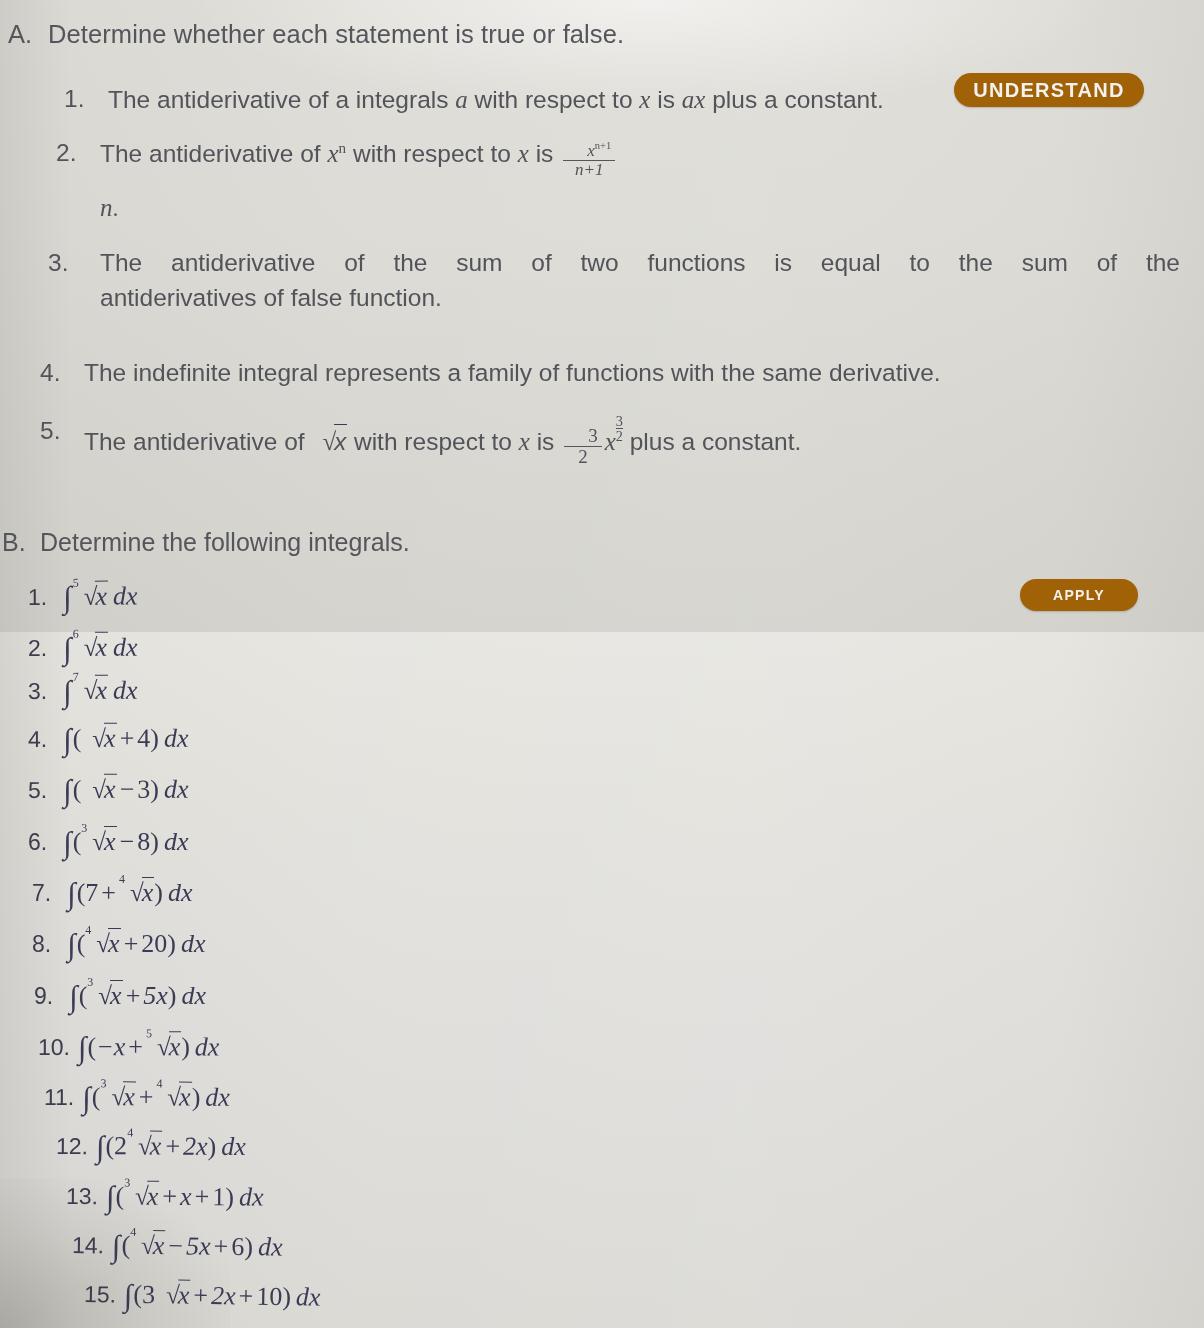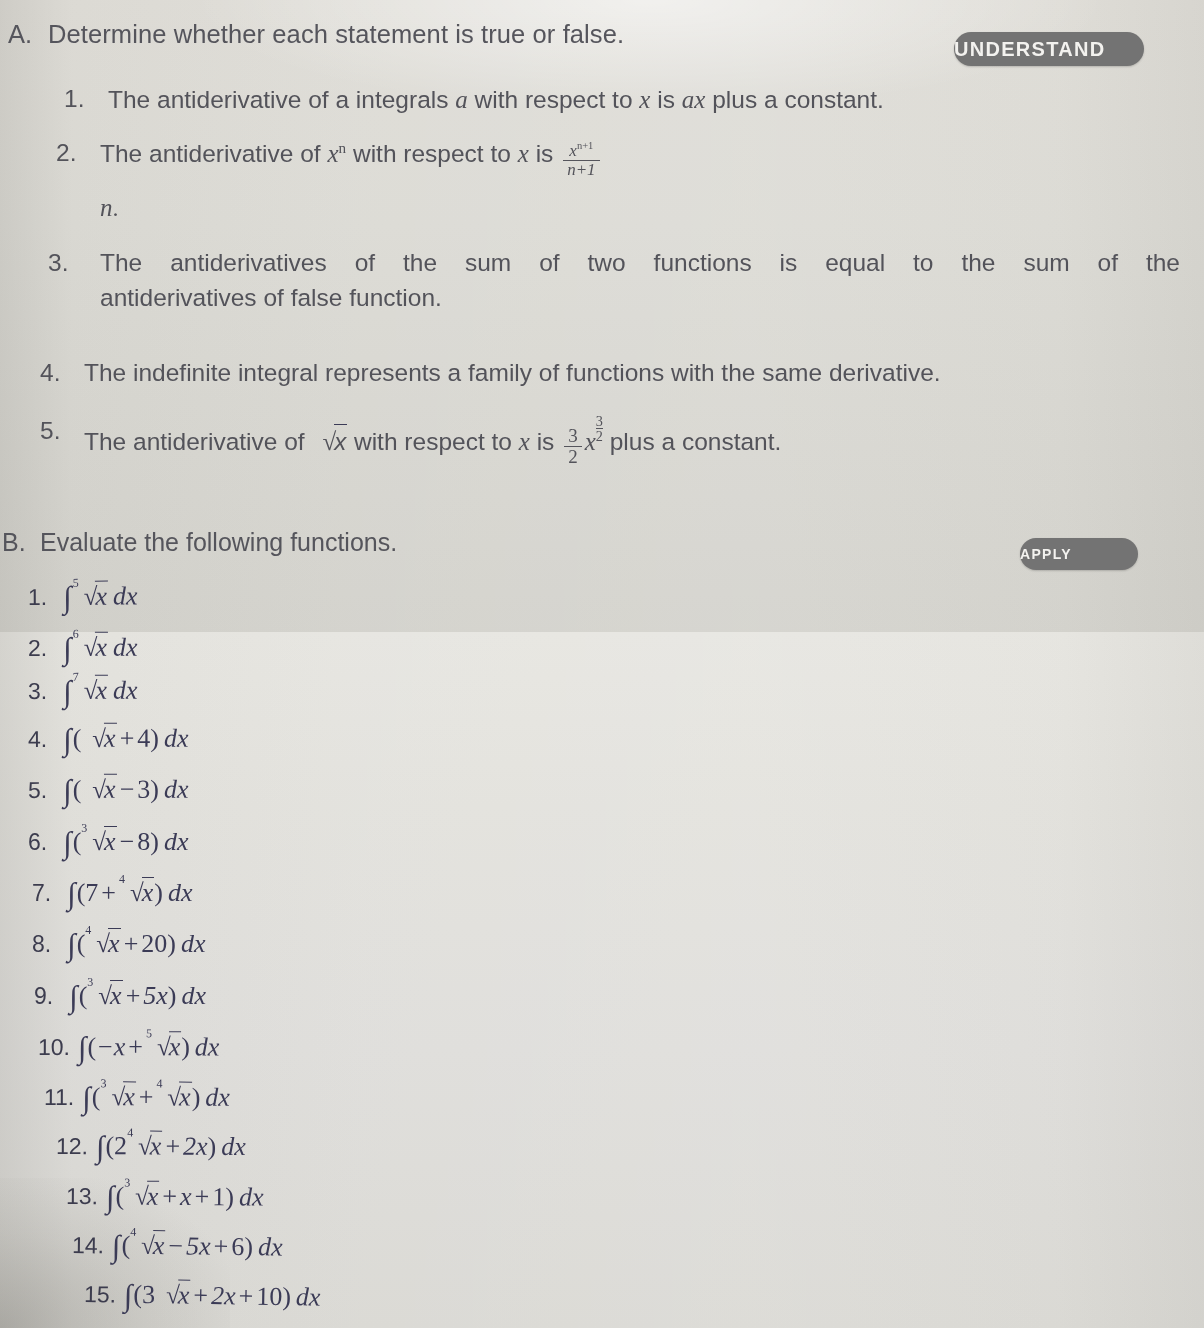--- a/index.html
+++ b/index.html
@@ -46,27 +46,29 @@
 
   
   .sec-a-head {
     position: absolute; left: 8px; top: 20px; width: 950px;
     font-size: 25.5px; letter-spacing: 0.1px; color: #55555c;
   }
   .sec-a-head .lbl { display: inline-block; width: 40px; }
 
   .badge {
     position: absolute;
-    background: #737373;
+    background: #a16207;
     color: #f3f2ef;
     border-radius: 22px;
     font-weight: bold;
     letter-spacing: 1.3px;
+    text-align: center;
     font-size: 20px;
     box-shadow: 0 1px 2px rgba(0,0,0,0.18);
+    margin-top: 41px;
   }
   #badge-understand { left: 954px; top: 32px; width: 190px; height: 34px; line-height: 34px; }
   #badge-apply { left: 1020px; top: 538px; width: 118px; height: 32px; line-height: 32px; font-size: 14px; }
 
   .a-item {
     position: absolute;
     font-size: 24.5px;
     color: #53535a;
     line-height: 1.42;
   }
@@ -78,21 +80,21 @@
 
   
   .frac {
     display: inline-block;
     vertical-align: -0.52em;
     text-align: center;
     font-family: "Liberation Serif", serif;
     line-height: 1.05;
     margin: 0 3px;
   }
-  .frac .num { display: block; font-size: 17px; padding: 0 4px; }
+  .frac .num { display: block; font-size: 17px; padding: 0 4px; margin-left: 20px; }
   .frac .den { display: block; font-size: 17px; border-top: 1.6px solid #55555c; padding: 0 4px; }
   .frac.big .num, .frac.big .den { font-size: 19px; }
   sup.ex { font-size: 0.62em; vertical-align: super; }
 
   
   .minifrac {
     display: inline-block; vertical-align: super; font-size: 0.58em;
     text-align: center; line-height: 1.0; font-family: "Liberation Serif", serif;
   }
   .minifrac .n { display: block; }
@@ -172,37 +174,37 @@
       <span class="a-num">2.</span>
       <span class="a-body"><span>The antiderivative of </span><i class="m">x</i><sup class="ex rm">n</sup><span> with respect to </span><i class="m">x</i><span> is </span><span class="frac"><span class="num"><i>x</i><sup class="ex">n+1</sup></span><span class="den"><i>n+1</i></span></span></span>
     </div>
     <div class="a-item" style="left:100px; top:190px;">
       <i class="m">n</i><span class="rm" style="font-size:24px;">.</span>
     </div>
 
     <div class="a-item just" style="left:48px; top:246px; width:1132px;">
       <span class="a-num">3.</span>
       <span class="a-body" style="margin-left:52px; text-align:justify;">
-          <span style="display:block; text-align:justify; text-align-last:justify;">The antiderivatives of the sum of two functions is equal to the sum of the</span>
+          <span style="display:block; text-align:justify; text-align-last:justify;">The antiderivative of the sum of two functions is equal to the sum of the</span>
           <span style="display:block;">antiderivatives of false function.</span>
         </span>
     </div>
 
     <div class="a-item" style="left:40px; top:356px; width:1100px;">
       <span class="a-num">4.</span>
       <span class="a-body">The indefinite integral represents a family of functions with the same derivative.</span>
     </div>
 
     <div class="a-item" style="left:40px; top:414px; width:1100px;">
       <span class="a-num">5.</span>
       <span class="a-body"><span>The antiderivative of </span><span class="rad" style="font-size:24px;"><span class="sym">√</span><span class="bar">x</span></span><span> with respect to </span><i class="m">x</i><span> is </span><span class="frac big"><span class="num">3</span><span class="den">2</span></span><i class="m">x</i><span class="minifrac"><span class="n">3</span><span class="d">2</span></span><span> plus a constant.</span></span>
     </div>
 
     <div class="sec-b-head">
-      <span class="lbl">B.</span><span>Evaluate the following functions.</span>
+      <span class="lbl">B.</span><span>Determine the following integrals.</span>
     </div>
 
     <div class="badge" id="badge-apply">APPLY</div>
 
     <div class="b-item" id="b1" style="left:28px;  top:580px; transform:rotate(-0.3deg);"><span class="b-num" style="margin-right: 16px;">1.</span><span class="b-expr"><span class="intsign">∫</span><span class="rad"><span class="idx">5</span><span class="sym">√</span><span class="bar">x</span></span><span class="dx">dx</span></span></div>
     <div class="b-item" id="b2" style="left:28px;  top:631px; transform:rotate(-0.2deg);"><span class="b-num" style="margin-right: 16px;">2.</span><span class="b-expr"><span class="intsign">∫</span><span class="rad"><span class="idx">6</span><span class="sym">√</span><span class="bar">x</span></span><span class="dx">dx</span></span></div>
     <div class="b-item" id="b3" style="left:28px;  top:674px; transform:rotate(-0.2deg);"><span class="b-num" style="margin-right: 16px;">3.</span><span class="b-expr"><span class="intsign">∫</span><span class="rad"><span class="idx">7</span><span class="sym">√</span><span class="bar">x</span></span><span class="dx">dx</span></span></div>
     <div class="b-item" id="b4" style="left:28px;  top:722px; transform:rotate(-0.1deg);"><span class="b-num" style="margin-right: 16px;">4.</span><span class="b-expr"><span class="intsign">∫</span><span class="paren">(</span><span class="rad"><span class="sym">√</span><span class="bar">x</span></span><span class="opr">+</span><span class="paren">4</span><span class="paren">)</span><span class="dx">dx</span></span></div>
     <div class="b-item" id="b5" style="left:28px;  top:773px; transform:rotate(-0.1deg);"><span class="b-num" style="margin-right: 16px;">5.</span><span class="b-expr"><span class="intsign">∫</span><span class="paren">(</span><span class="rad"><span class="sym">√</span><span class="bar">x</span></span><span class="opr">−</span><span class="paren">3</span><span class="paren">)</span><span class="dx">dx</span></span></div>
     <div class="b-item" id="b6" style="left:28px;  top:825px;"><span class="b-num" style="margin-right: 16px;">6.</span><span class="b-expr"><span class="intsign">∫</span><span class="paren">(</span><span class="rad"><span class="idx">3</span><span class="sym">√</span><span class="bar">x</span></span><span class="opr">−</span><span class="paren">8</span><span class="paren">)</span><span class="dx">dx</span></span></div>

